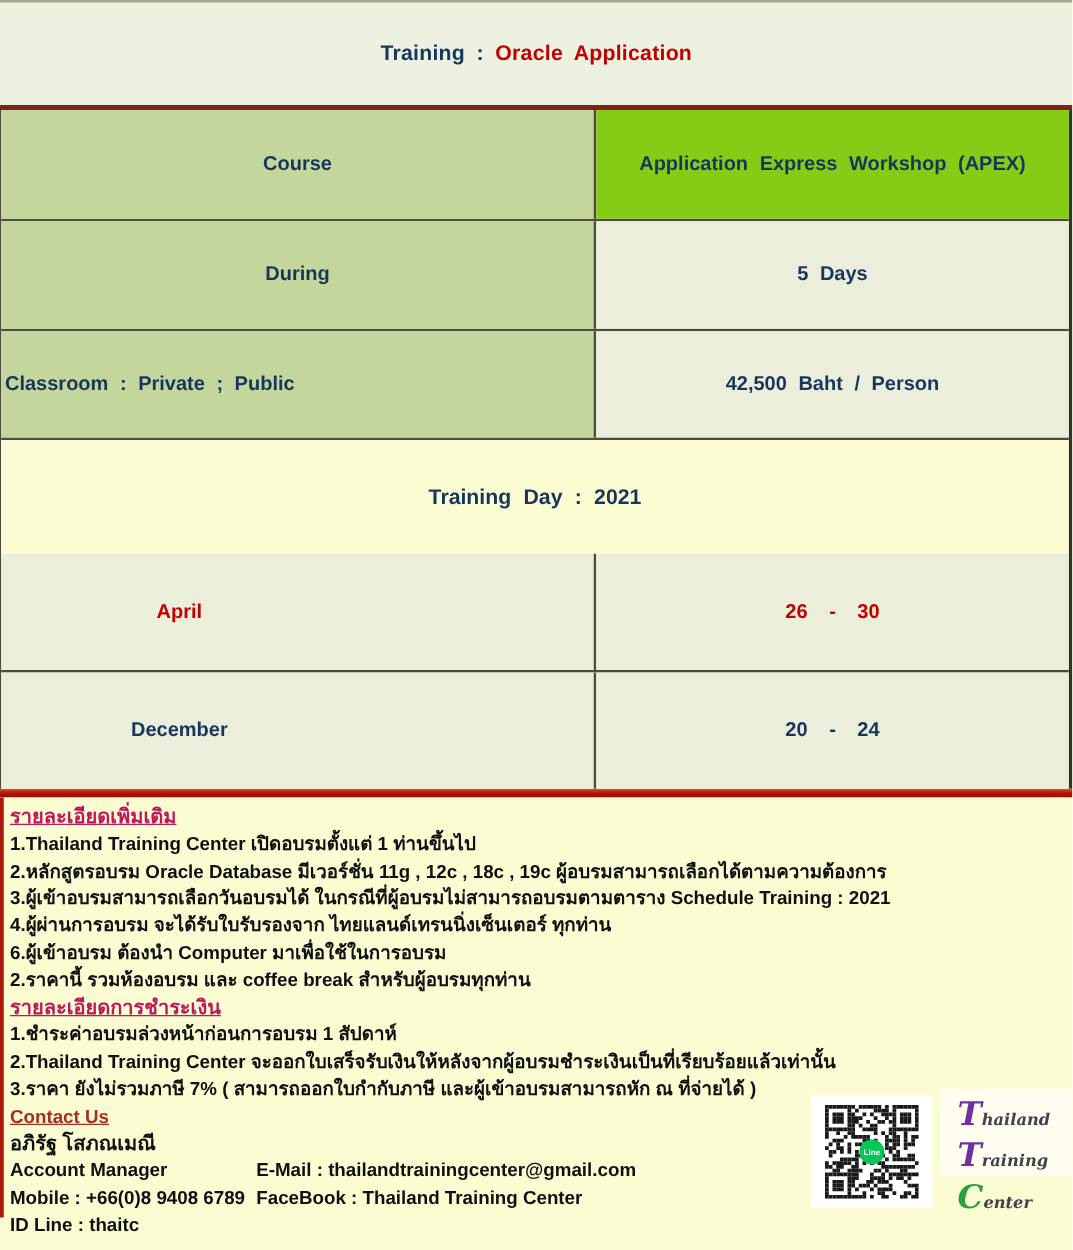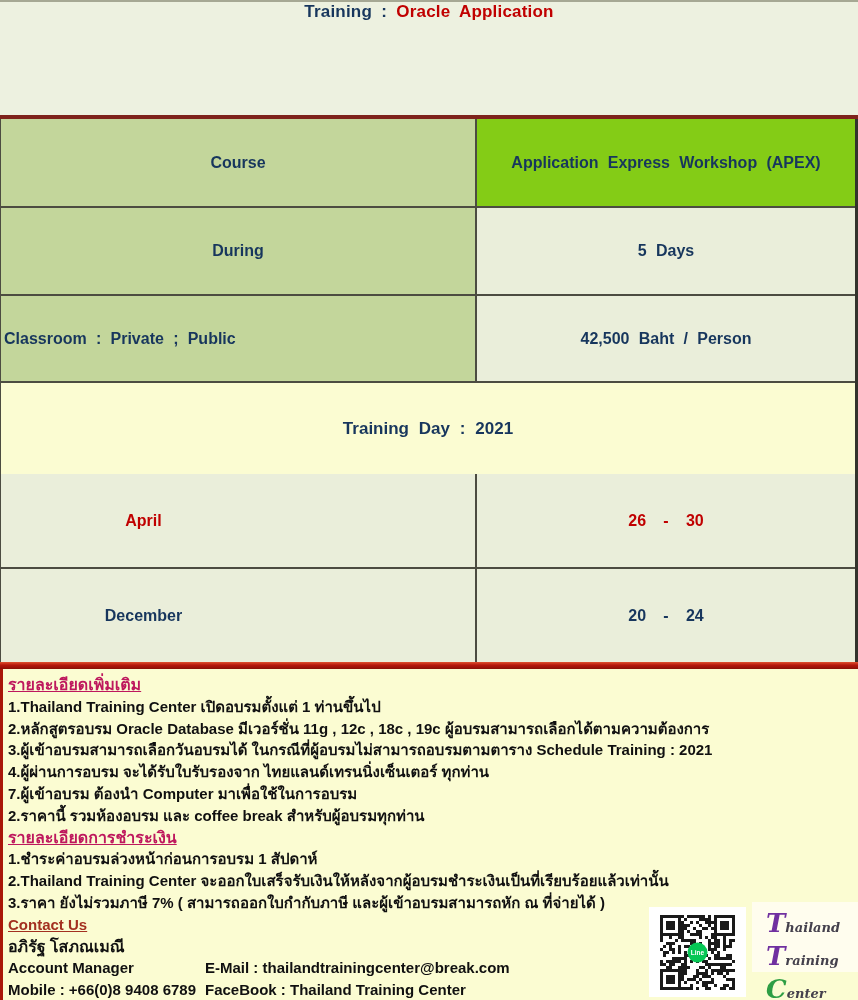--- a/index.html
+++ b/index.html
@@ -4,23 +4,23 @@
 <style>
   * { margin:0; padding:0; box-sizing:border-box; }
   html,body { background:#ffffff; }
   .page {
     width:858px; height:1000px; position:relative; overflow:hidden;
     font-family:"Liberation Sans", sans-serif; font-weight:bold;
     background:#fbfcd2;
   }
   
   .header {
-    height:115px; background:#edf1e0;
+    height:84px; background:#edf1e0;
     border-top:2px solid #a6a894;
-    display:flex; align-items:flex-start; justify-content:center;
+    display:flex; align-items:center; justify-content:center;
   }
   .header .title { font-size:17px; color:#17365d; letter-spacing:.2px; word-spacing:.25em; }
   .header .title .accent { color:#c00000; }
   .sep-maroon { height:4px; background:#7e231b; }
 
   
   .tbl { border-right:3px solid #33332b; border-left:1px solid #4c4c41; }
   .row { display:flex; border-bottom:2px solid #4c4c41; }
   .cell-left  { width:476px; border-right:2px solid #4c4c41; display:flex; align-items:center; justify-content:center; }
   .cell-right { flex:1; display:flex; align-items:center; justify-content:center; }
@@ -135,34 +135,34 @@
   </div>
 
   <div class="redbar"></div>
 
   <div class="details">
     <div class="sec-title">รายละเอียดเพิ่มเติม</div>
     <div>1.Thailand Training Center เปิดอบรมตั้งแต่ 1 ท่านขึ้นไป</div>
     <div>2.หลักสูตรอบรม Oracle Database มีเวอร์ชั่น 11g , 12c , 18c  , 19c ผู้อบรมสามารถเลือกได้ตามความต้องการ</div>
     <div>3.ผู้เข้าอบรมสามารถเลือกวันอบรมได้ ในกรณีที่ผู้อบรมไม่สามารถอบรมตามตาราง Schedule Training : 2021</div>
     <div>4.ผู้ผ่านการอบรม จะได้รับใบรับรองจาก ไทยแลนด์เทรนนิ่งเซ็นเตอร์ ทุกท่าน</div>
-    <div>7.ผู้เข้าอบรม ต้องนำ Computer มาเพื่อใช้ในการอบรม</div>
+    <div>6.ผู้เข้าอบรม ต้องนำ Computer มาเพื่อใช้ในการอบรม</div>
     <div>2.ราคานี้ รวมห้องอบรม และ coffee break สำหรับผู้อบรมทุกท่าน</div>
 
     <div class="sec-title">รายละเอียดการชำระเงิน</div>
     <div>1.ชำระค่าอบรมล่วงหน้าก่อนการอบรม 1 สัปดาห์</div>
     <div>2.Thailand Training Center จะออกใบเสร็จรับเงินให้หลังจากผู้อบรมชำระเงินเป็นที่เรียบร้อยแล้วเท่านั้น</div>
     <div>3.ราคา ยังไม่รวมภาษี 7% ( สามารถออกใบกำกับภาษี และผู้เข้าอบรมสามารถหัก ณ ที่จ่ายได้ )</div>
 
     <div class="contact-title">Contact Us</div>
     <div class="contact-name">อภิรัฐ  โสภณเมณี</div>
 
     <div class="contact-grid">
       <div>Account  Manager</div>
-      <div>E-Mail  : thailandtrainingcenter@break.com</div>
+      <div>E-Mail  : thailandtrainingcenter@gmail.com</div>
     </div>
     <div class="contact-grid">
       <div>Mobile  : +66(0)8 9408 6789</div>
       <div>FaceBook : Thailand Training Center</div>
     </div>
     <div class="contact-grid">
       <div>ID Line  : thaitc</div>
       <div></div>
     </div>
 

